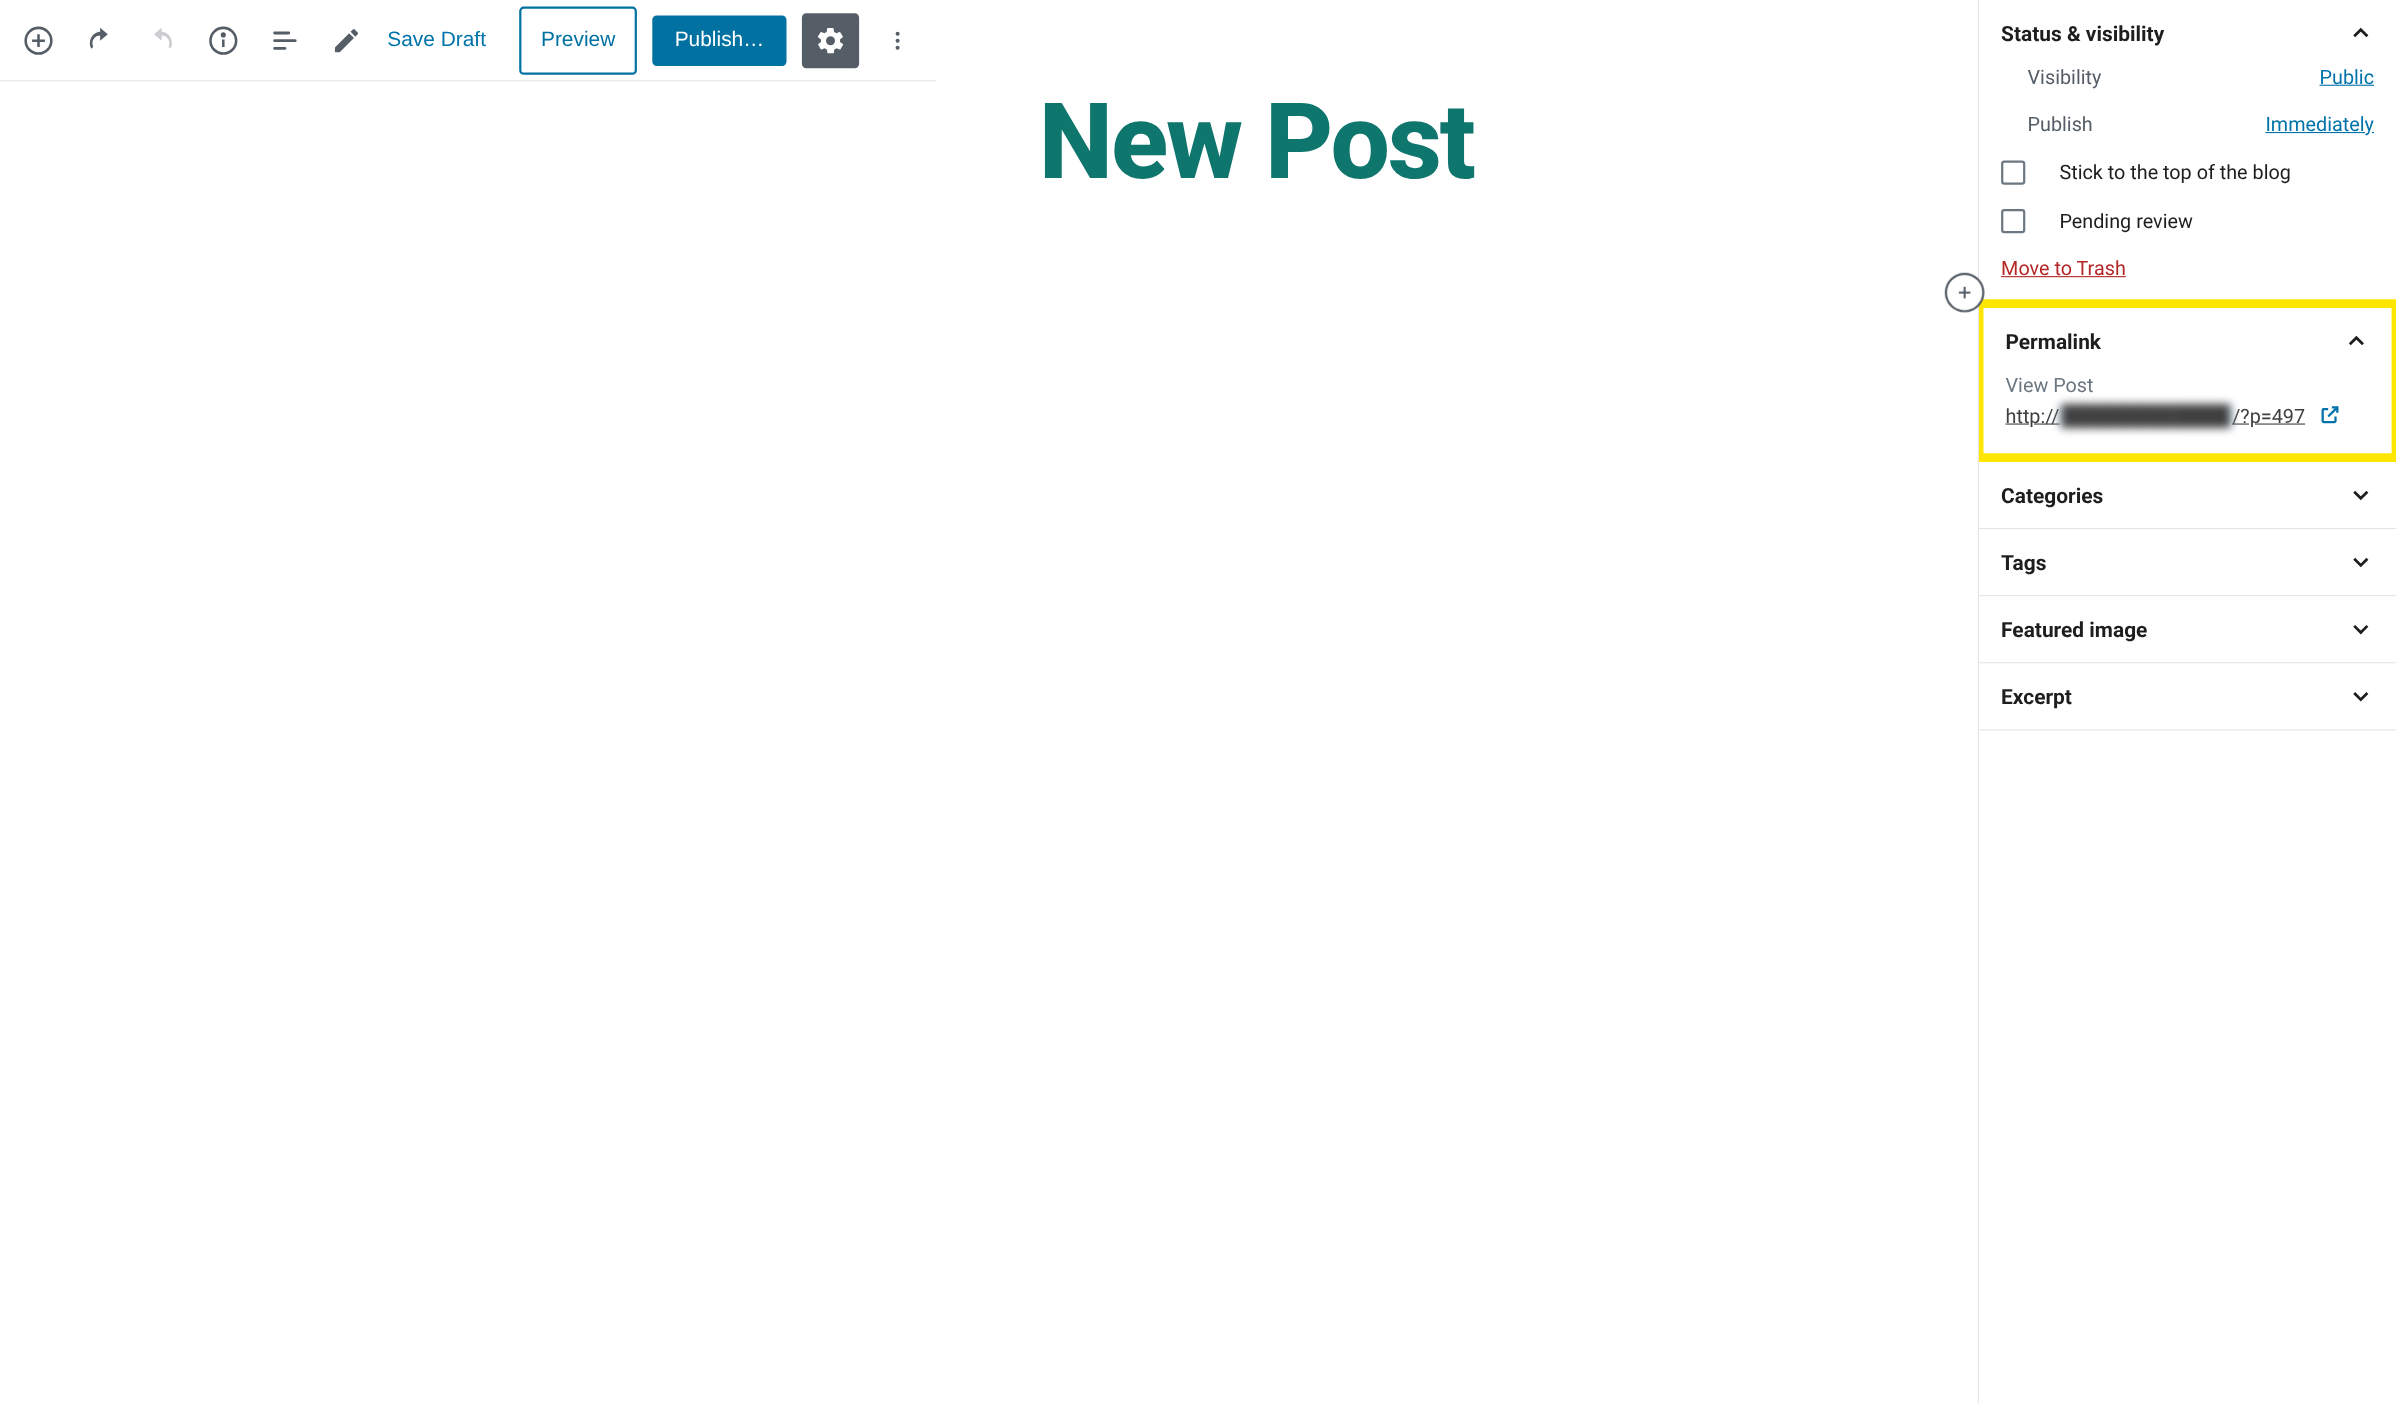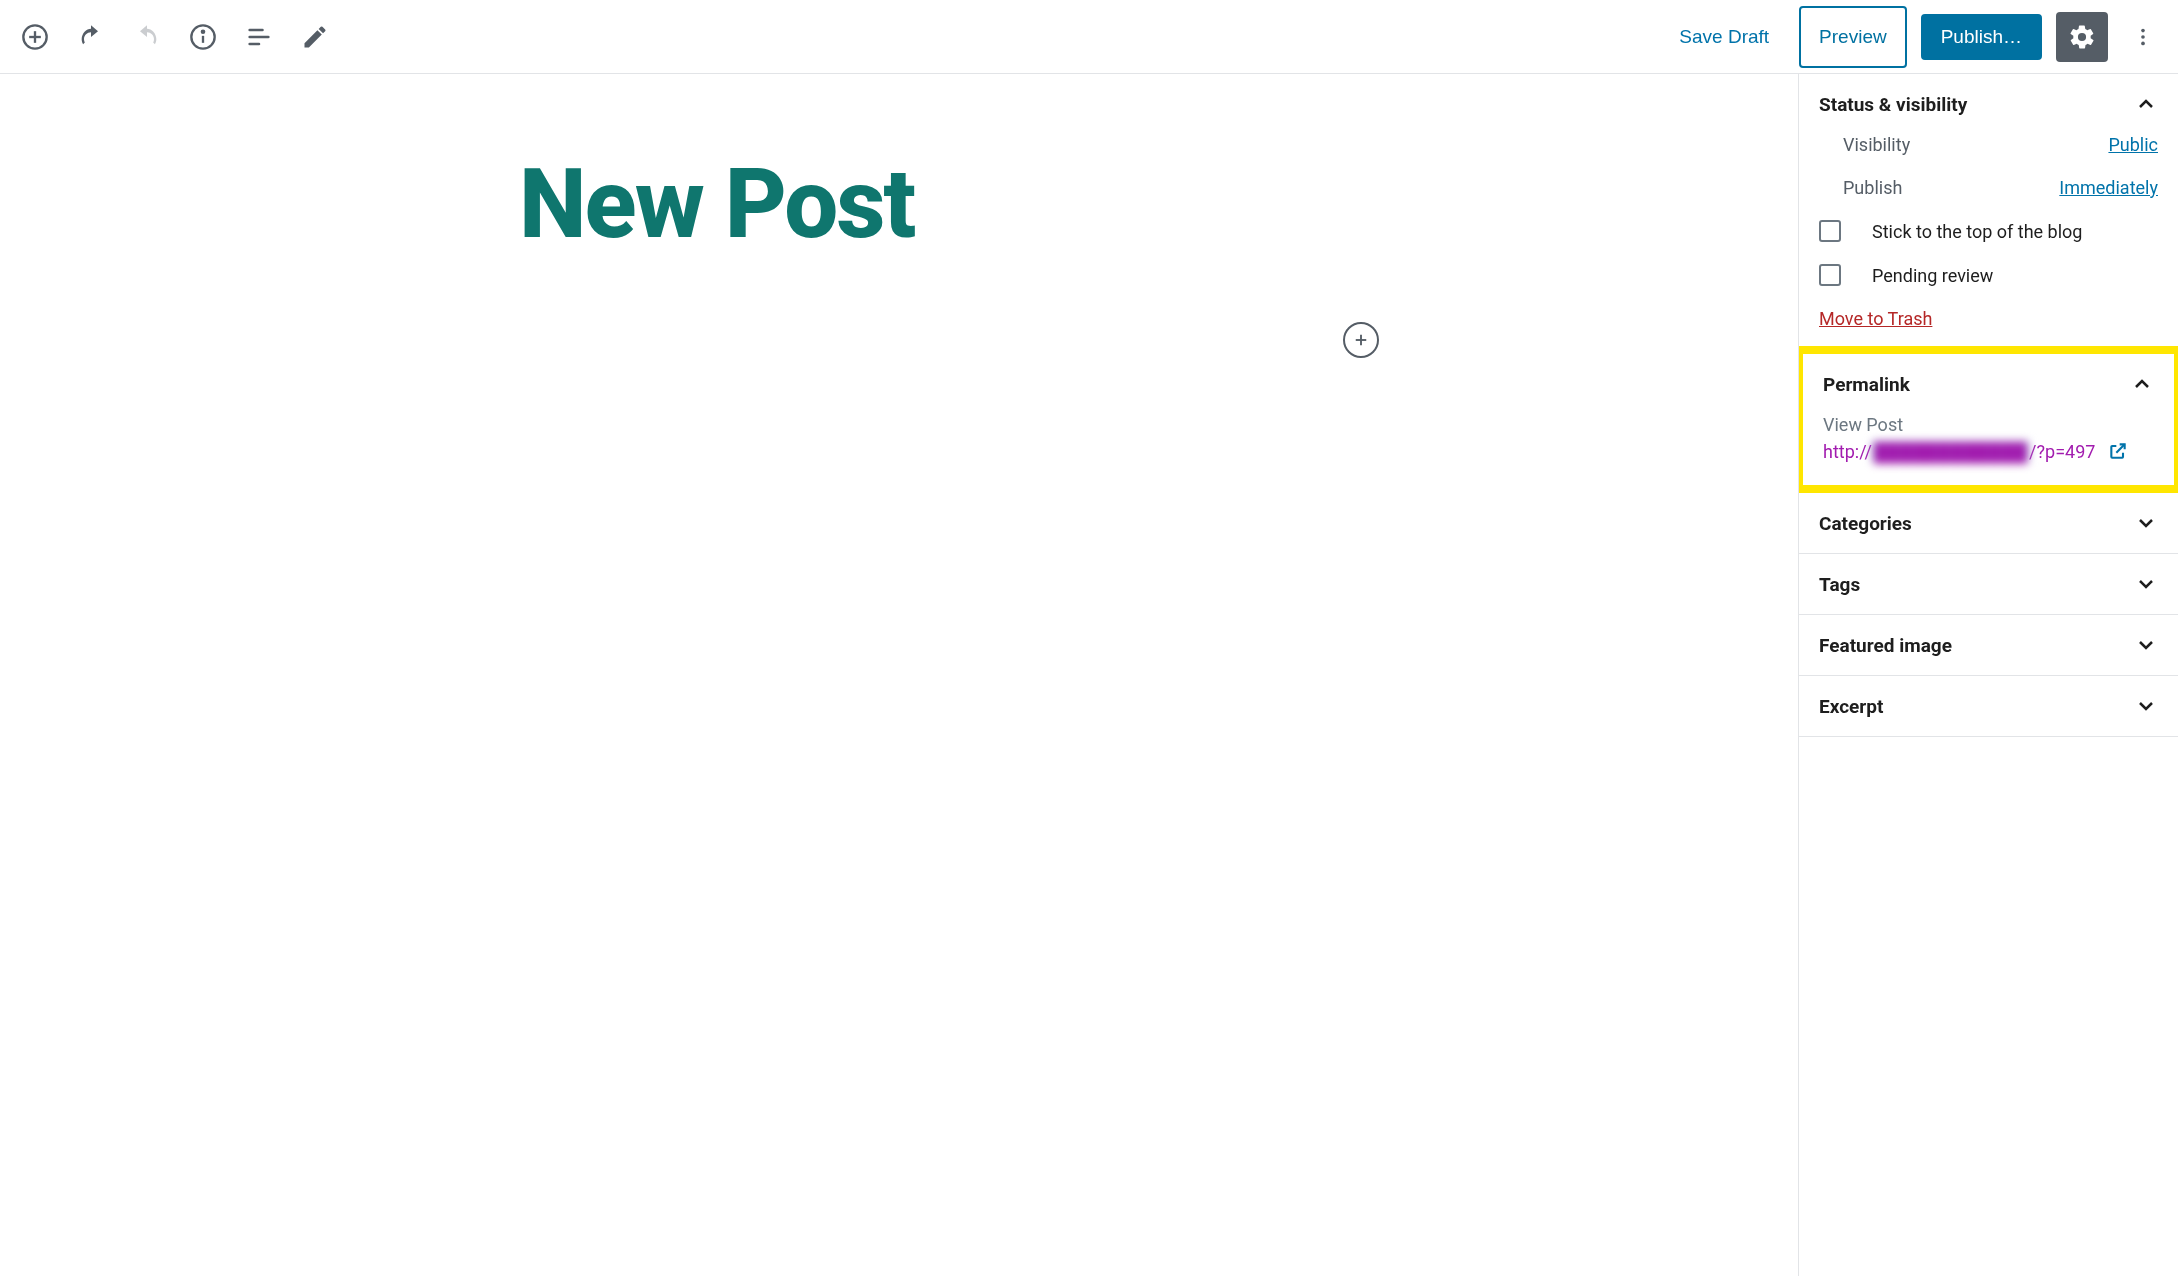--- a/index.html
+++ b/index.html
@@ -1,17 +1,17 @@
 <!DOCTYPE html>
 <html><head>
 <meta charset="utf-8">
 <style>
 * { box-sizing: border-box; margin: 0; padding: 0; }
 body { font-family: -apple-system, BlinkMacSystemFont, "Segoe UI", Roboto, sans-serif; background: #fff; color: #1e1e1e; }
-.app { display: flex; flex-direction: column; height: 100vh; width: 100%; }
+.app { display: flex; flex-direction: row; height: 100vh; width: 100%; }
 .toolbar { display: flex; align-items: center; justify-content: space-between; padding: 6px 14px; border-bottom: 1px solid #e2e4e7; height: 74px; }
 .toolbar-left { display: flex; align-items: center; gap: 14px; }
 .toolbar-right { display: flex; align-items: center; gap: 14px; }
 .tool-btn { background: none; border: none; width: 42px; height: 42px; display: inline-flex; align-items: center; justify-content: center; cursor: pointer; color: #555d66; }
 .tool-btn svg { width: 28px; height: 28px; }
 .tool-btn.disabled { opacity: .3; cursor: default; }
 .link-btn { background: none; border: none; color: #0073aa; font-size: 19px; cursor: pointer; padding: 10px 16px; }
 .outline-btn { background: #fff; border: 2px solid #0071a1; color: #0071a1; font-size: 19px; font-weight: 400; cursor: pointer; padding: 18px 18px; border-radius: 4px; }
 .primary-btn { background: #0071a1; border: 2px solid #0071a1; color: #fff; font-size: 19px; font-weight: 400; cursor: pointer; padding: 10px 18px; border-radius: 4px; }
 .icon-btn-dark { background: #555d66; border: none; color: #fff; width: 52px; height: 50px; display: inline-flex; align-items: center; justify-content: center; cursor: pointer; border-radius: 4px; }
@@ -38,21 +38,21 @@
 .row { display: flex; align-items: center; justify-content: space-between; margin-left: 24px; }
 .row-label { font-size: 18px; color: #555d66; }
 .row-link { font-size: 18px; color: #0073aa; text-decoration: underline; cursor: pointer; }
 .checkbox-row { display: flex; align-items: center; gap: 31px; }
 .cb { width: 22px; height: 22px; border: 2.5px solid #6c7781; border-radius: 3px; background: #fff; display: inline-block; }
 .cb-label { font-size: 18px; color: #1e1e1e; }
 .danger-link { color: #b52727; font-size: 18px; text-decoration: underline; cursor: pointer; align-self: flex-start; }
 .highlight { border: 8px solid #ffe600; border-radius: 4px; padding: 0; margin: -4px -4px 0 -4px; }
 .permalink-view { font-size: 18px; color: #6c7781; }
 .permalink-url { font-size: 18px; }
-.permalink-url a { color: #a21caf; }
+.permalink-url a { color: #404040; text-decoration: underline; }
 .permalink-url .blur { filter: blur(4px); background: #aacde4; padding: 0 2px; }
 .ext-icon { display: inline-block; vertical-align: middle; margin-left: 8px; color: #0073aa; }
 .ext-icon svg { width: 20px; height: 20px; }
 </style>
 </head>
 <body>
 
 <div class="app">
   <div class="toolbar">
     <div class="toolbar-left">

